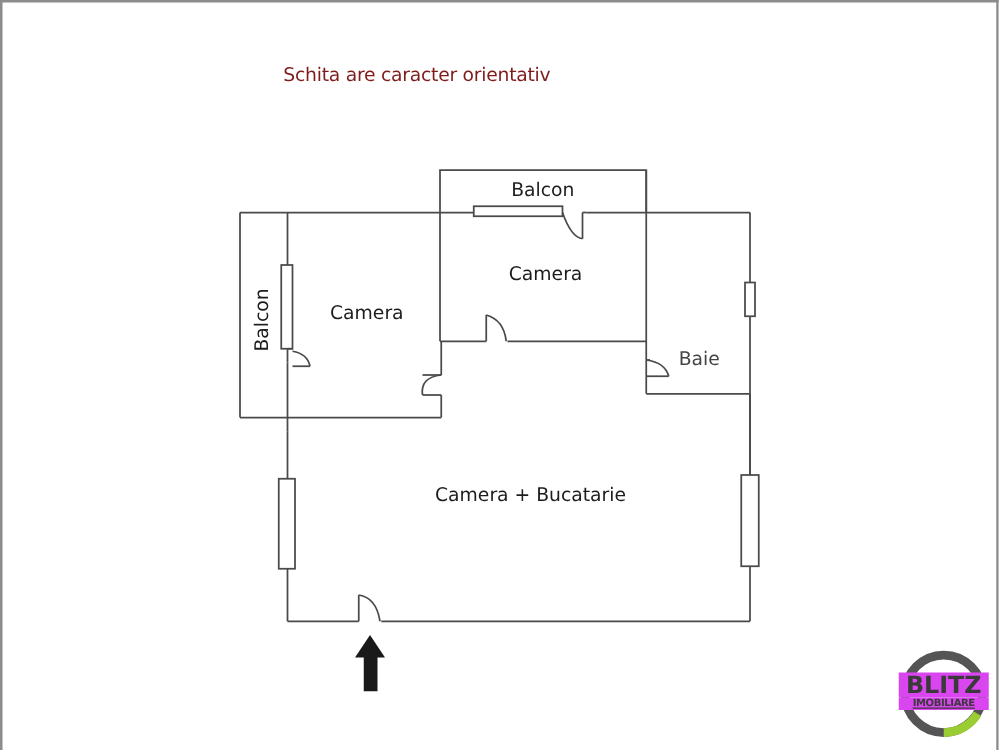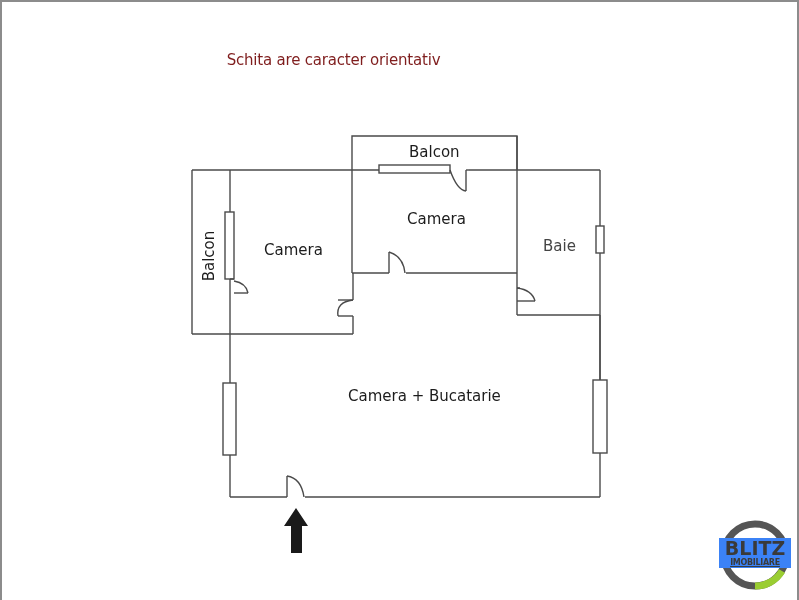--- a/index.html
+++ b/index.html
@@ -3,25 +3,25 @@
 <meta charset="utf-8">
 <style>
   html, body { margin: 0; padding: 0; background: #ffffff; }
   body { width: 799px; height: 600px; position: relative; overflow: hidden; font-family: "DejaVu Sans", sans-serif; }
   .frame { position: absolute; left: 0; top: 0; width: 799px; height: 600px; box-sizing: border-box;
            border-top: 2px solid #8c8c8c; border-left: 2px solid #8c8c8c; border-right: 2px solid #8c8c8c; }
   .title { position: absolute; left: 0; width: 643px; top: 51px; text-align: center;
            font-size: 15px; color: #7f1d1d; letter-spacing: -0.2px; padding-left: 12px; }
   svg.plan { position: absolute; left: 0; top: 0; }
   .label { position: absolute; font-size: 15px; color: #1c1c1c; white-space: nowrap; }
-  .label.baie { color: #444; }
+  .label.baie { color: #444; margin-top: 41px; }
   .label.rot { transform: rotate(-90deg); transform-origin: center center; }
   .logo { position: absolute; left: 719px; top: 519px; width: 72px; height: 72px; }
   .logo-text { position: absolute; left: 719px; width: 72px; text-align: center; font-weight: bold; color: #3a3a3a;
-               background: #3b82f6; }
+               background: #d946ef; }
   .logo-text.big { top: 538px; font-size: 19px; line-height: 20px; letter-spacing: 0px; }
   .logo-text.small { top: 558px; font-size: 8px; line-height: 10px; letter-spacing: -0.3px; text-decoration: underline; }
 </style>
 </head>
 <body>
 
 <div class="frame"></div>
 
 <div class="title">Schita are caracter orientativ</div>
 

